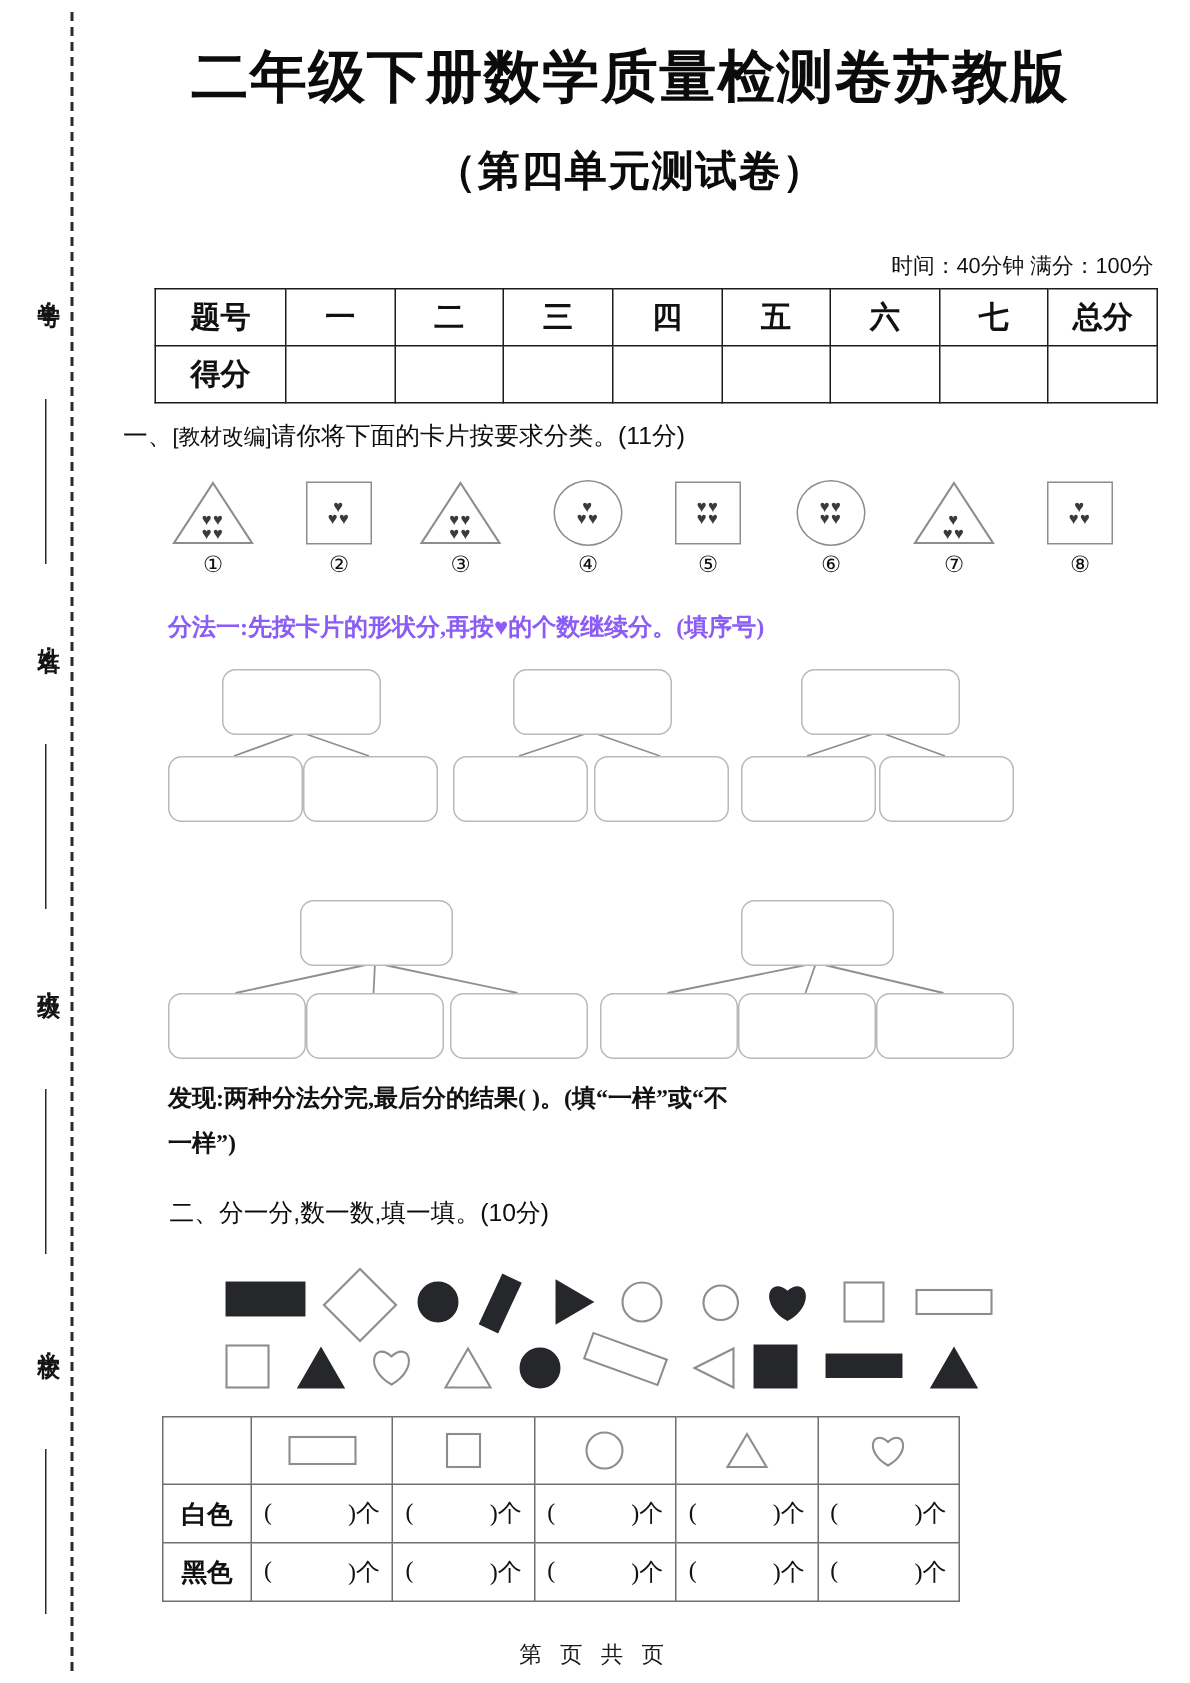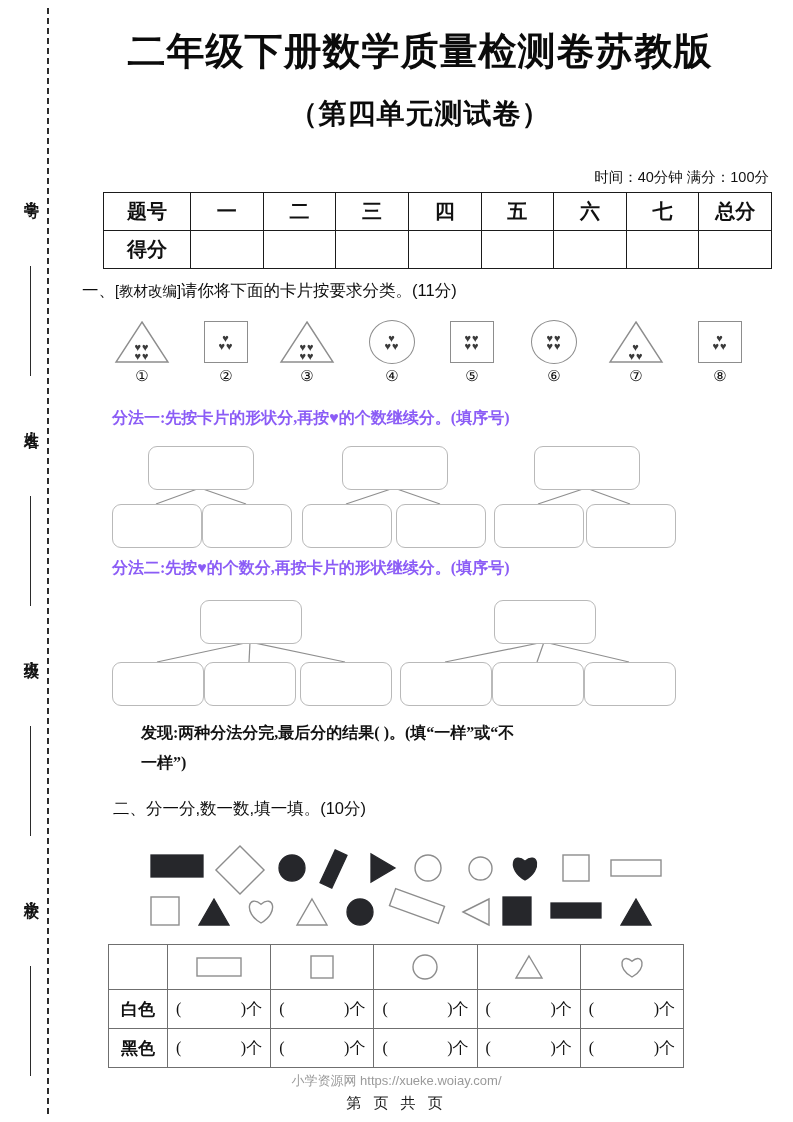--- a/index.html
+++ b/index.html
@@ -94,21 +94,21 @@
   .tree{position:absolute;}
   .tbox{position:absolute;border:1.2px solid #b9b9b9;border-radius:9px;background:#fff;}
   .tree svg{position:absolute;left:0;top:0;overflow:visible;}
 
   
   .field{position:absolute;left:150px;top:852px;width:590px;height:80px;}
   .shape{position:absolute;}
 
   
   .ans-table{
-    position:absolute;left:108px;top:944px;width:576px;
+    position:absolute;left:108px;top:944px;width:532px;
     border-collapse:collapse;table-layout:fixed;
   }
   .ans-table td{
     border:1.3px solid #6f6f6f;height:36px;text-align:center;vertical-align:middle;
   }
   .ans-table td.hd{height:42px;}
   .ans-table td.rowlbl{
     width:56px;font-family:"Liberation Serif","DejaVu Serif",serif;
     font-weight:bold;font-size:17px;color:#111;
   }
@@ -297,41 +297,40 @@
       <div class="tbox" style="left: 8px; top: 60px; width: 88px; height: 42px;"></div>
       <div class="tbox" style="left: 98px; top: 60px; width: 88px; height: 42px;"></div>
       <div class="tbox" style="left: 238px; top: 2px; width: 104px; height: 42px;"></div>
       <div class="tbox" style="left: 198px; top: 60px; width: 88px; height: 42px;"></div>
       <div class="tbox" style="left: 292px; top: 60px; width: 88px; height: 42px;"></div>
       <div class="tbox" style="left: 430px; top: 2px; width: 104px; height: 42px;"></div>
       <div class="tbox" style="left: 390px; top: 60px; width: 88px; height: 42px;"></div>
       <div class="tbox" style="left: 482px; top: 60px; width: 88px; height: 42px;"></div>
     </div>
 
-  <div class="q-sub" style="left:112px;top:558px;">分法二:先按♥的个数分,再按卡片的形状继续分。(填序号)</div>
   <div class="tree" id="tree-2" style="left:104px;top:598px;width:600px;height:110px;">
       <svg width="600" height="120">
         <line x1="146" y1="44" x2="53" y2="64" stroke="#8f8f8f" stroke-width="1.2"></line>
         <line x1="146" y1="44" x2="145" y2="64" stroke="#8f8f8f" stroke-width="1.2"></line>
         <line x1="146" y1="44" x2="241" y2="64" stroke="#8f8f8f" stroke-width="1.2"></line>
         <line x1="440" y1="44" x2="341" y2="64" stroke="#8f8f8f" stroke-width="1.2"></line>
         <line x1="440" y1="44" x2="433" y2="64" stroke="#8f8f8f" stroke-width="1.2"></line>
         <line x1="440" y1="44" x2="525" y2="64" stroke="#8f8f8f" stroke-width="1.2"></line>
       </svg>
       <div class="tbox" style="left: 96px; top: 2px; width: 100px; height: 42px;"></div>
       <div class="tbox" style="left: 8px; top: 64px; width: 90px; height: 42px;"></div>
       <div class="tbox" style="left: 100px; top: 64px; width: 90px; height: 42px;"></div>
       <div class="tbox" style="left: 196px; top: 64px; width: 90px; height: 42px;"></div>
       <div class="tbox" style="left: 390px; top: 2px; width: 100px; height: 42px;"></div>
       <div class="tbox" style="left: 296px; top: 64px; width: 90px; height: 42px;"></div>
       <div class="tbox" style="left: 388px; top: 64px; width: 90px; height: 42px;"></div>
       <div class="tbox" style="left: 480px; top: 64px; width: 90px; height: 42px;"></div>
     </div>
 
-  <div class="q-note" style="left:112px;top:718px;margin-left:29px;">
+  <div class="q-note" style="left:112px;top:718px;">
     <span>发现:两种分法分完,最后分的结果(        )。(填“一样”或“不</span><br>
     <span>一样”)</span>
   </div>
 
   <div class="q-head" style="left:82px;top:798px;margin-left:31px;">
     <span>二、</span><span>分一分,数一数,填一填。</span><span>(10分)</span>
   </div>
 
   <div class="field" id="shape-field">
       <div class="shape" style="left: 0px; top: 2px; width: 54px; height: 24px;"><svg width="54" height="24" style="overflow:visible">
@@ -498,15 +497,14 @@
           <td>
             <div class="cellbox">
               <span>(</span>
               <span>)个</span>
             </div>
           </td>
         </tr>
       </tbody>
   </table>
 
-  <div class="site">小学资源网 https://xueke.woiay.com/</div>
   <div class="pager">第 页 共 页</div>
 </div>
 
 </body></html>

